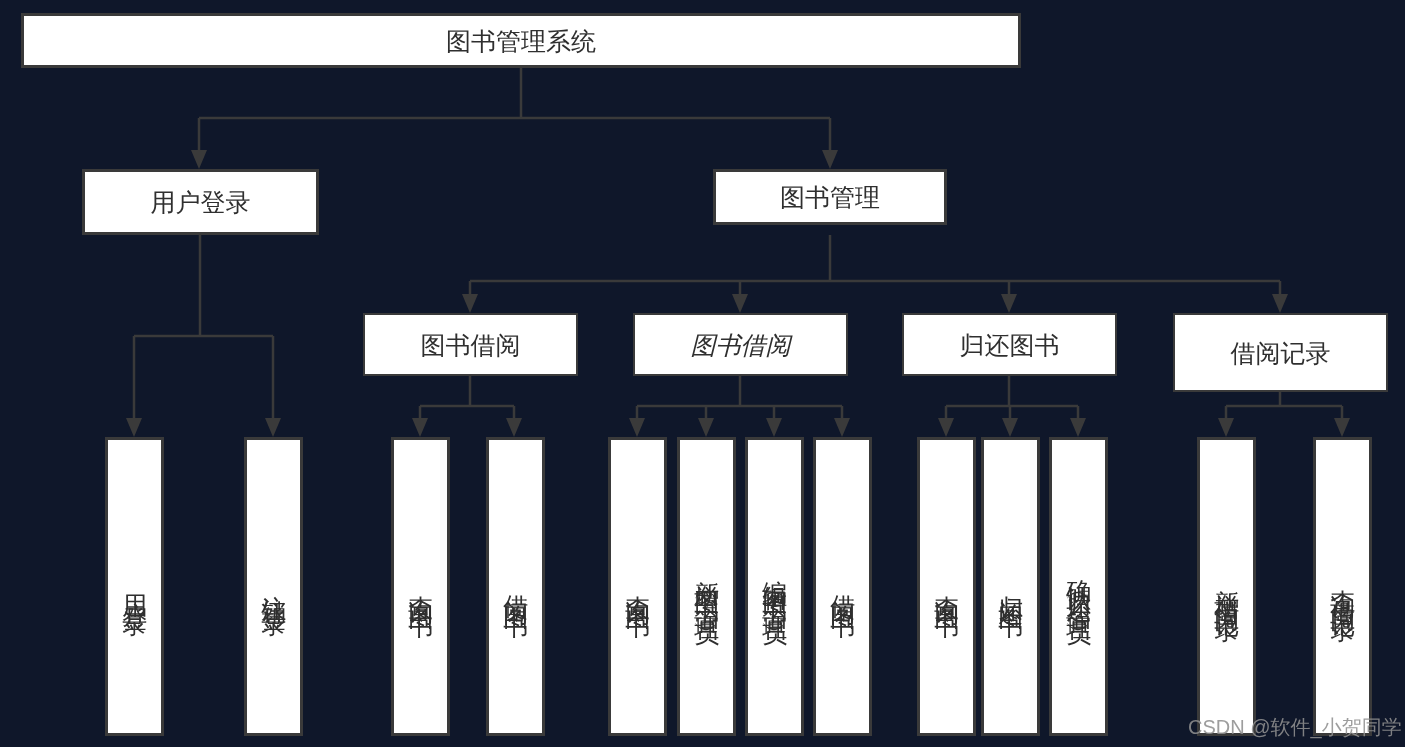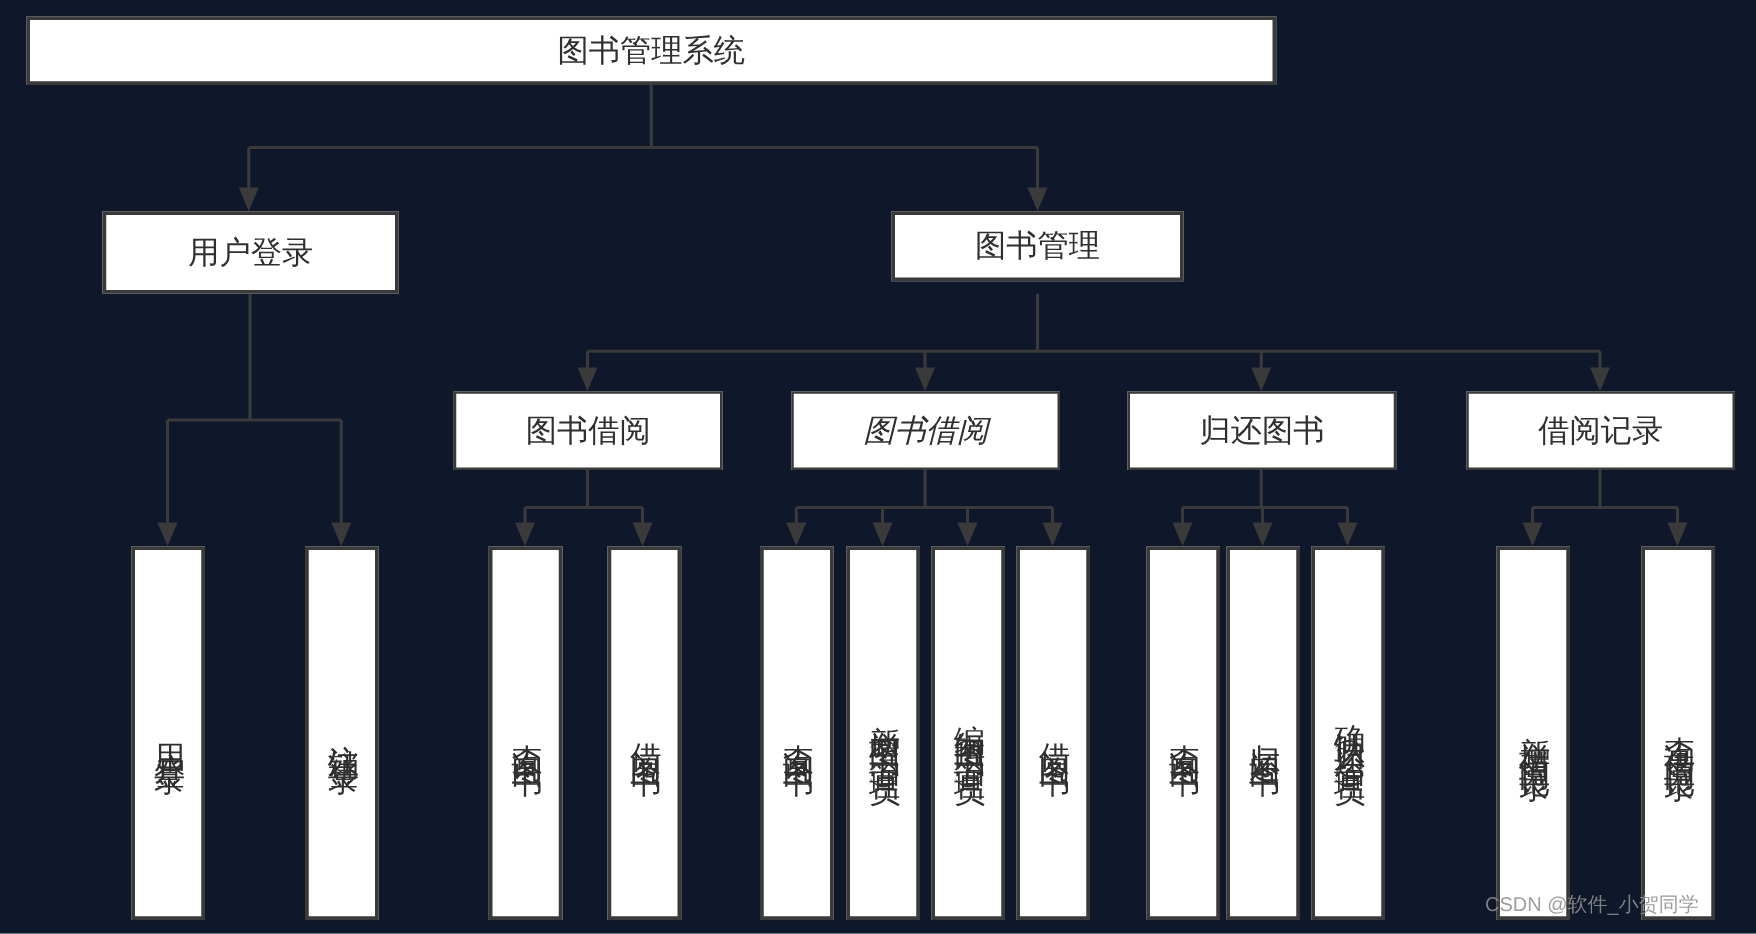--- a/index.html
+++ b/index.html
@@ -51,21 +51,21 @@
     font-size: 25px;
     letter-spacing: 6px;
     line-height: 1.1;
     color: #2f2f2f;
     white-space: nowrap;
   }
   .watermark {
     position: absolute;
     left: 1188px;
     top: 714px;
-    font-size: 16px;
+    font-size: 20px;
     color: rgba(143, 143, 143, 0.88);
     white-space: nowrap;
     z-index: 10;
   }
 </style>
 </head>
 <body>
 
 <div class="stage">
 
@@ -113,21 +113,21 @@
 
   <div class="node lvl3" style="left:363px; top:313px; width:215px; height:63px;">
     <span class="hlabel">图书借阅</span>
   </div>
   <div class="node lvl3" style="left:633px; top:313px; width:215px; height:63px;font-style:italic;">
     <span class="hlabel">图书借阅</span>
   </div>
   <div class="node lvl3" style="left:902px; top:313px; width:215px; height:63px;">
     <span class="hlabel">归还图书</span>
   </div>
-  <div class="node lvl3" style="left:1173px; top:313px; width:215px; height:63px;">
+  <div class="node lvl3" style="left:1173px; top:313px; width:215px; height:79px;">
     <span class="hlabel">借阅记录</span>
   </div>
 
   <div class="node tall" style="left:105px;">
     <span class="vtext">用户登录</span>
   </div>
   <div class="node tall" style="left:244px;">
     <span class="vtext">注销登录</span>
   </div>
 

